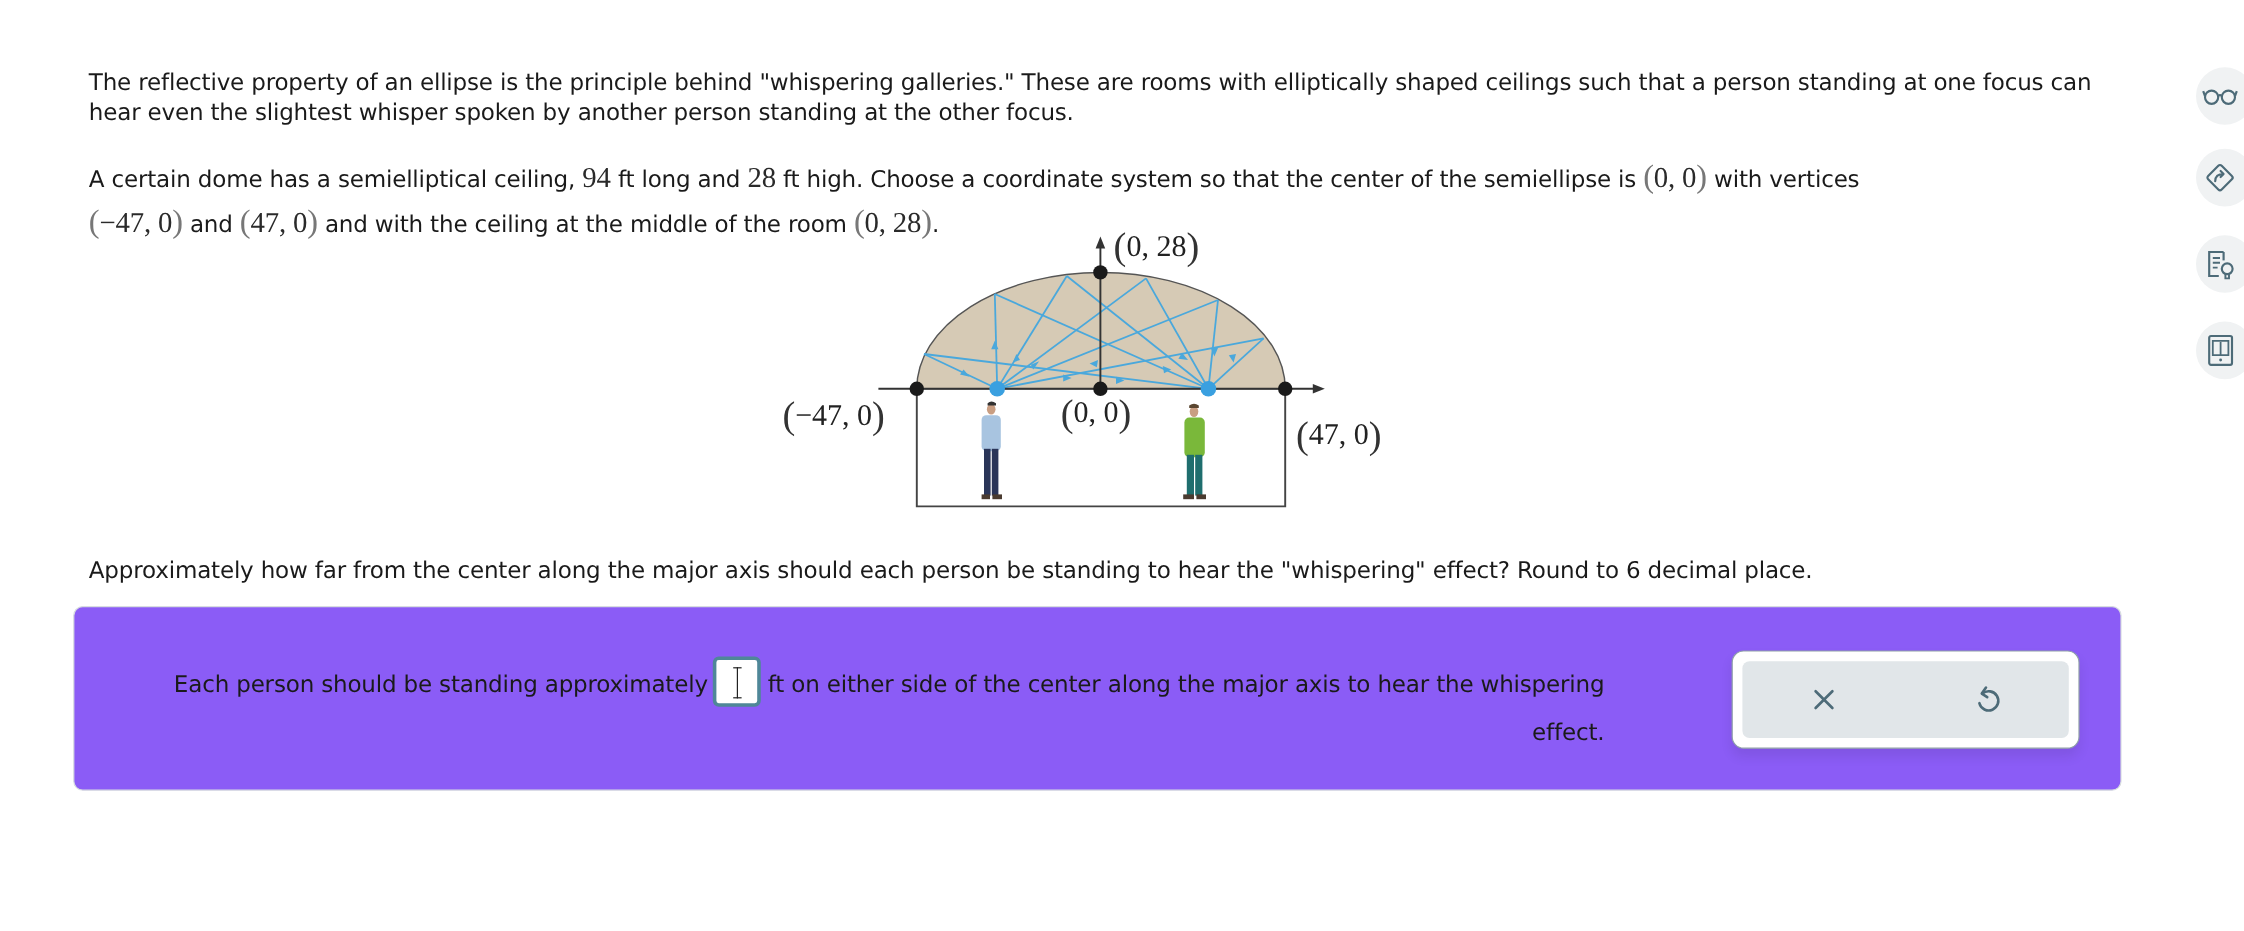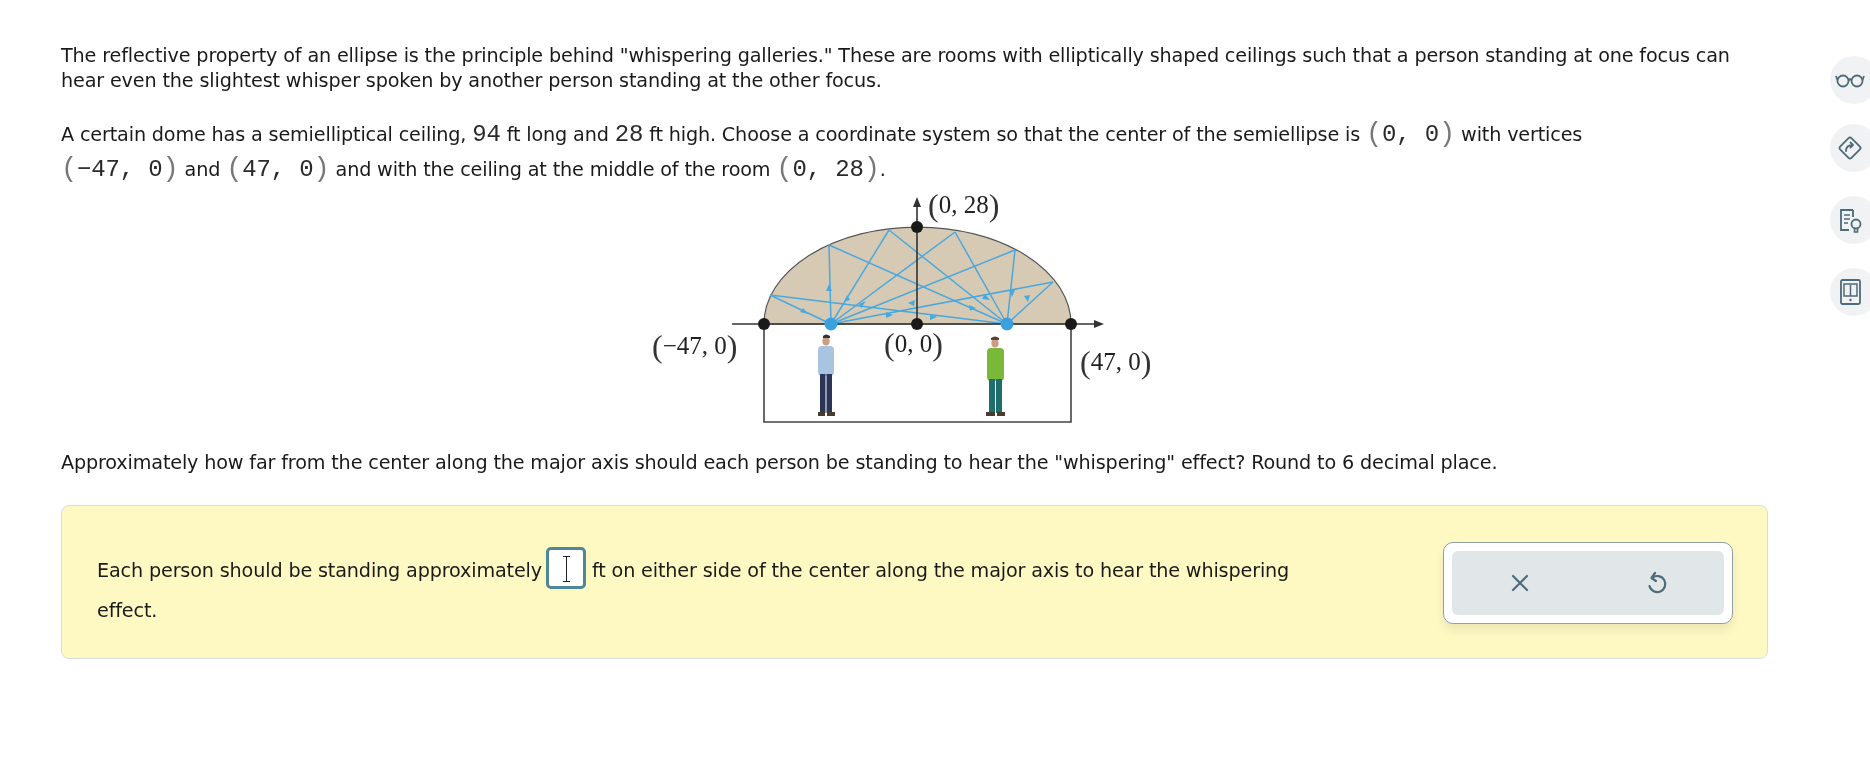--- a/index.html
+++ b/index.html
@@ -4,43 +4,44 @@
 <style>
   html, body { margin: 0; padding: 0; }
   body {
     width: 1870px; height: 776px; position: relative; overflow: hidden;
     background: #ffffff; color: #1a1a1a;
     font-family: "DejaVu Sans", sans-serif;
   }
   .para {
     position: absolute; left: 61px; width: 1712px;
     font-size: 19.2px; line-height: 25px; letter-spacing: -0.15px;
-    margin: 0;
+    margin: 13px;
   }
   #p1 { top: 43px; }
   #p2 { top: 117px; line-height: 35px; }
   #q  { top: 450px; }
   .math {
-    font-family: Liberation Mono, monospace;
+    font-family: Liberation Serif, serif;
     font-size: 24px; color: #2a2a2a;
   }
   .math .paren { color: #777; font-size: 27px; }
   .fig { position: absolute; left: 640px; top: 190px; width: 540px; height: 240px; }
   .fig svg { display: block; }
   .flabel {
     position: absolute;
     font-family: "Liberation Serif", "DejaVu Serif", serif;
     font-size: 25px; color: #222; white-space: nowrap;
   }
   .flabel .paren { font-size: 32px; color: #333; vertical-align: -3px; }
 
   .answer-panel {
     position: absolute; left: 61px; top: 505px; width: 1707px; height: 154px;
-    border: 1px solid #d8dde0; border-radius: 8px; background: #fef9c3;
+    border: 1px solid #d8dde0; border-radius: 8px; background: #8b5cf6;
     box-sizing: border-box;
+    text-align: right;
   }
   .answer-text {
     position: absolute; left: 35px; top: 44px; width: 1240px;
     font-size: 19.2px; line-height: 38px; letter-spacing: -0.15px;
   }
   .answer-input {
     display: inline-block; vertical-align: middle;
     width: 40px; height: 42px; box-sizing: border-box;
     border: 3px solid #4f8798; border-radius: 5px; margin: 0 6px 0 4px;
     position: relative; top: -3px; background: #fff;

